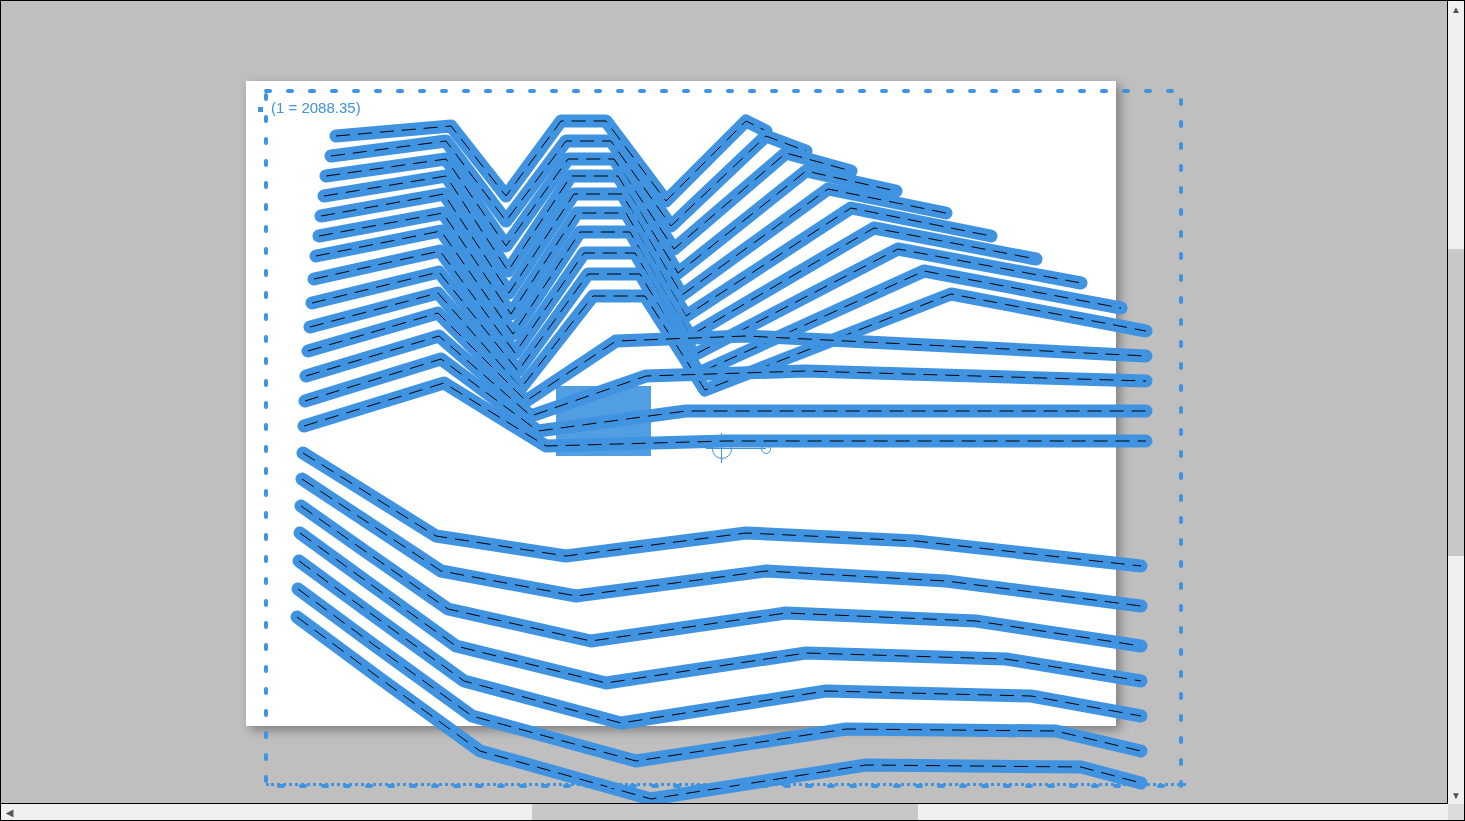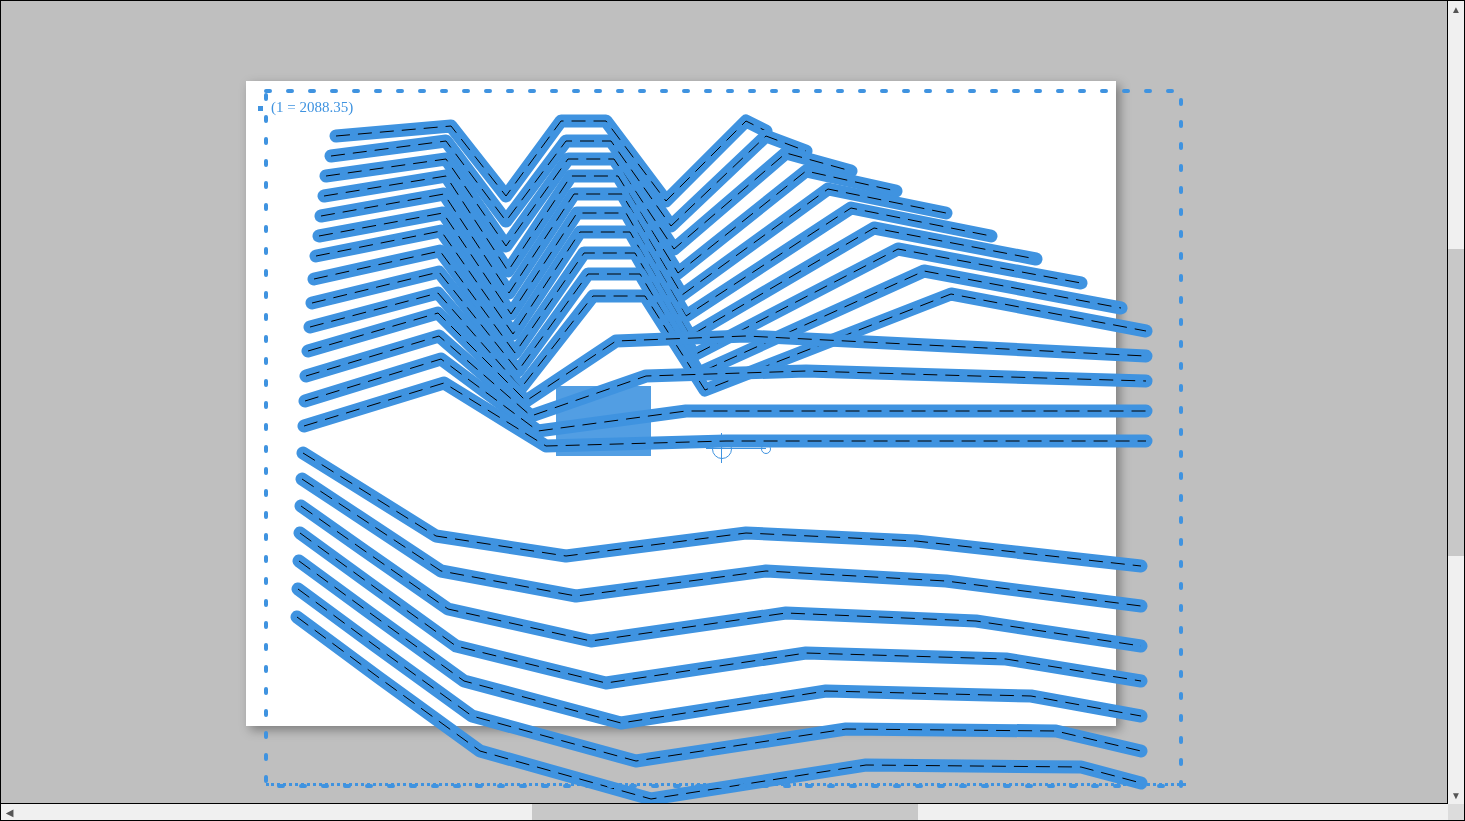--- a/index.html
+++ b/index.html
@@ -1,17 +1,17 @@
 <!DOCTYPE html>
 <html><head>
 <meta charset="utf-8">
 <style>
   html,body{margin:0;padding:0;width:100%;height:100%;overflow:hidden;font-family:Segoe UI,Arial,sans-serif;background:#f0f0f0;}
   .viewport{position:absolute;left:0;top:0;right:17px;bottom:17px;background:#bfbfbf;border:1px solid #000;box-sizing:border-box;overflow:hidden;}
-  .paper-wrap{position:absolute;left:245px;top:80px;width:870px;height:645px;font-family:Liberation Serif, serif;}
+  .paper-wrap{position:absolute;left:245px;top:80px;width:870px;height:645px;}
   .paper{position:absolute;left:0;top:0;width:100%;height:100%;background:#fff;box-shadow:4px 4px 10px rgba(0,0,0,.35);}
   svg.contours{position:absolute;left:-200px;top:-100px;width:1400px;height:900px;pointer-events:none;}
   .contour-halo{stroke:#3f93e0;stroke-width:13;fill:none;stroke-linejoin:round;stroke-linecap:round;}
   .contour-line{stroke:#000;stroke-width:1;stroke-dasharray:14 8;fill:none;stroke-linejoin:round;}
   .sel-border{position:absolute;border:3px dotted #3f93e0;box-sizing:border-box;pointer-events:none;}
   .sel-label{position:absolute;color:#3f93e0;font-size:15px;white-space:nowrap;}
   .sel-label::before{content:"";display:inline-block;width:5px;height:5px;background:#3f93e0;margin-right:8px;vertical-align:middle;}
   .origin{position:absolute;pointer-events:none;}
   .origin .c1{position:absolute;width:18px;height:18px;border:1px solid #3f93e0;border-radius:50%;left:-9px;top:-9px;}
   .origin .hl{position:absolute;width:60px;height:0;border-top:1px solid #3f93e0;left:-15px;top:0;}

